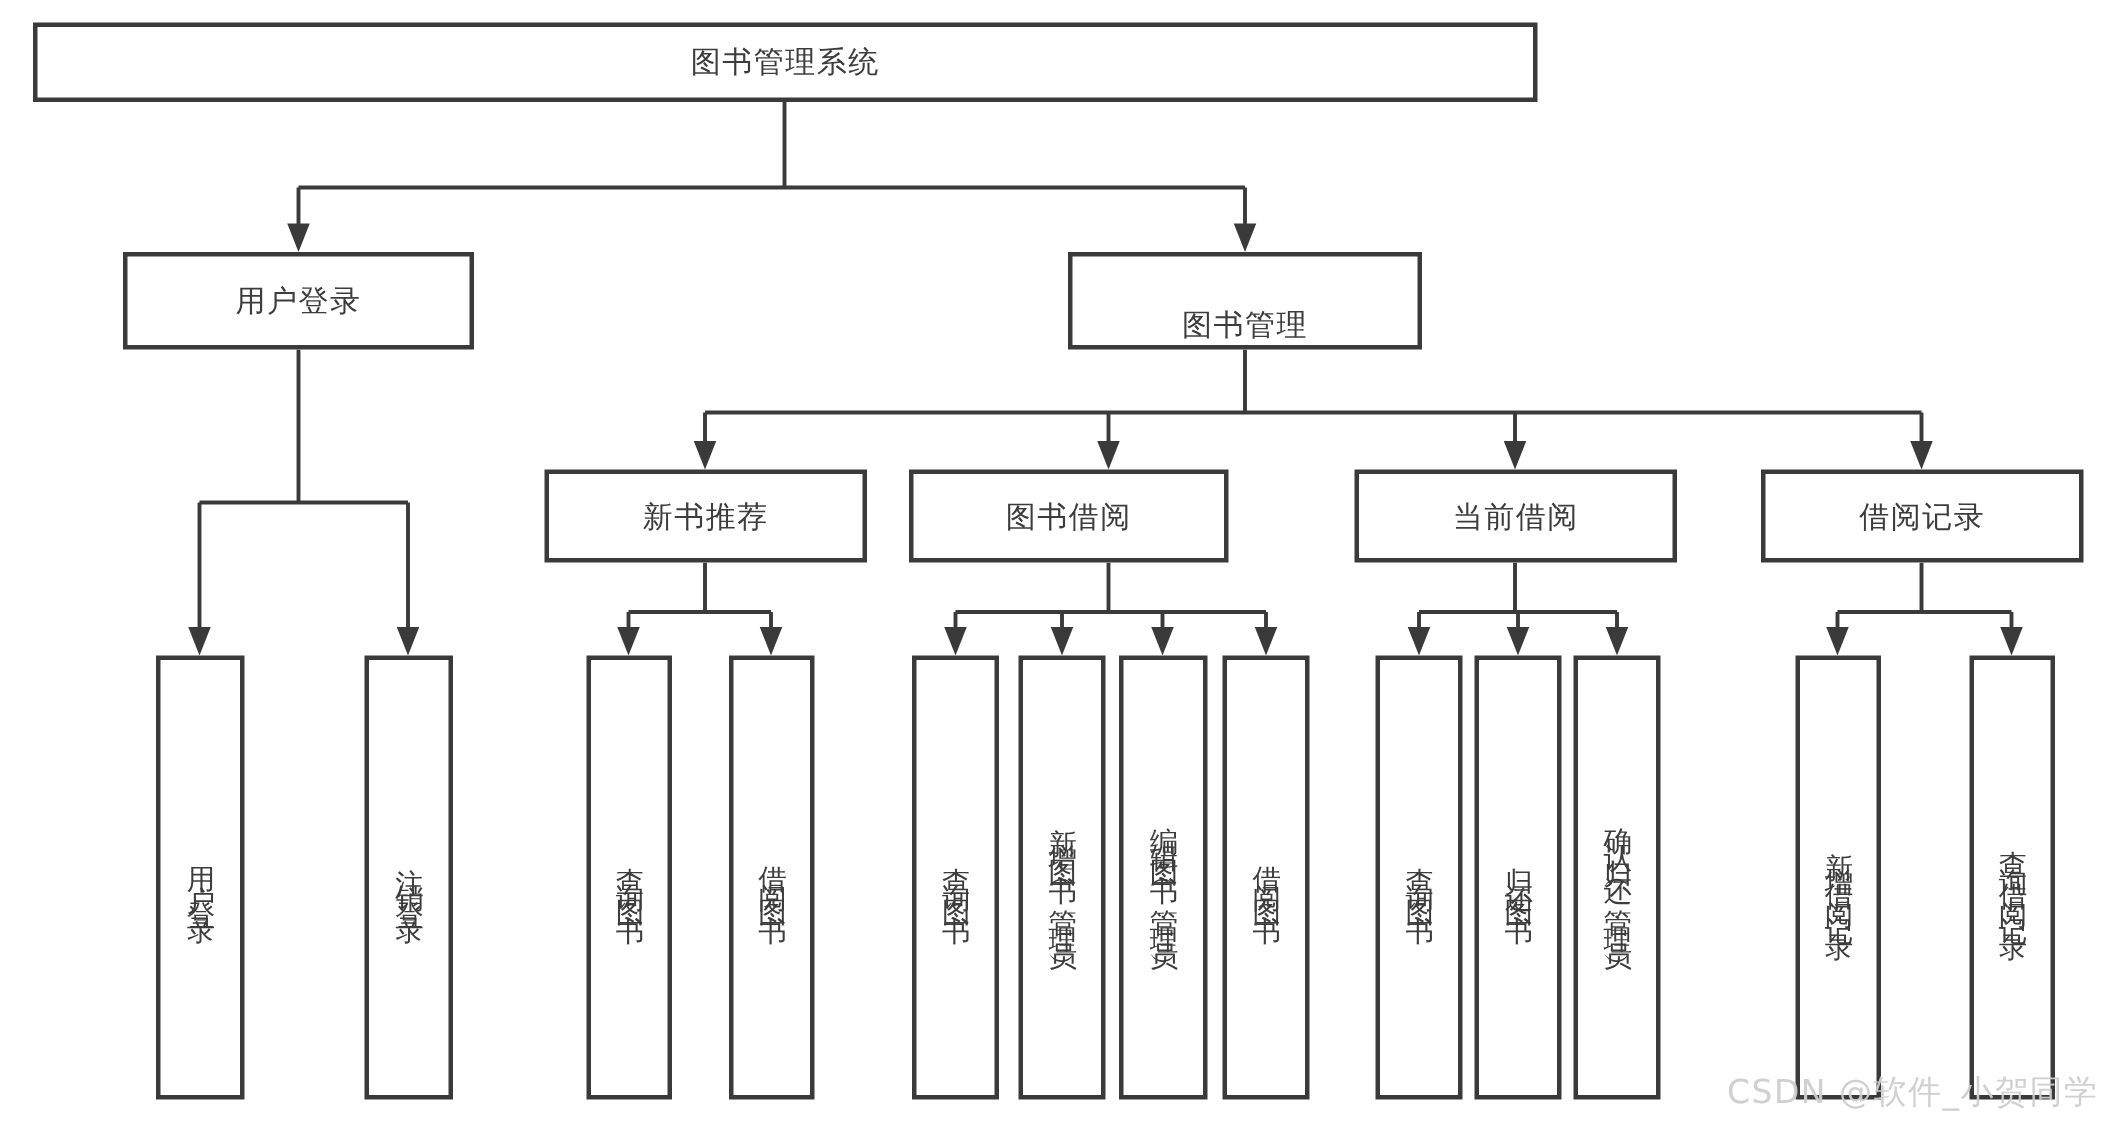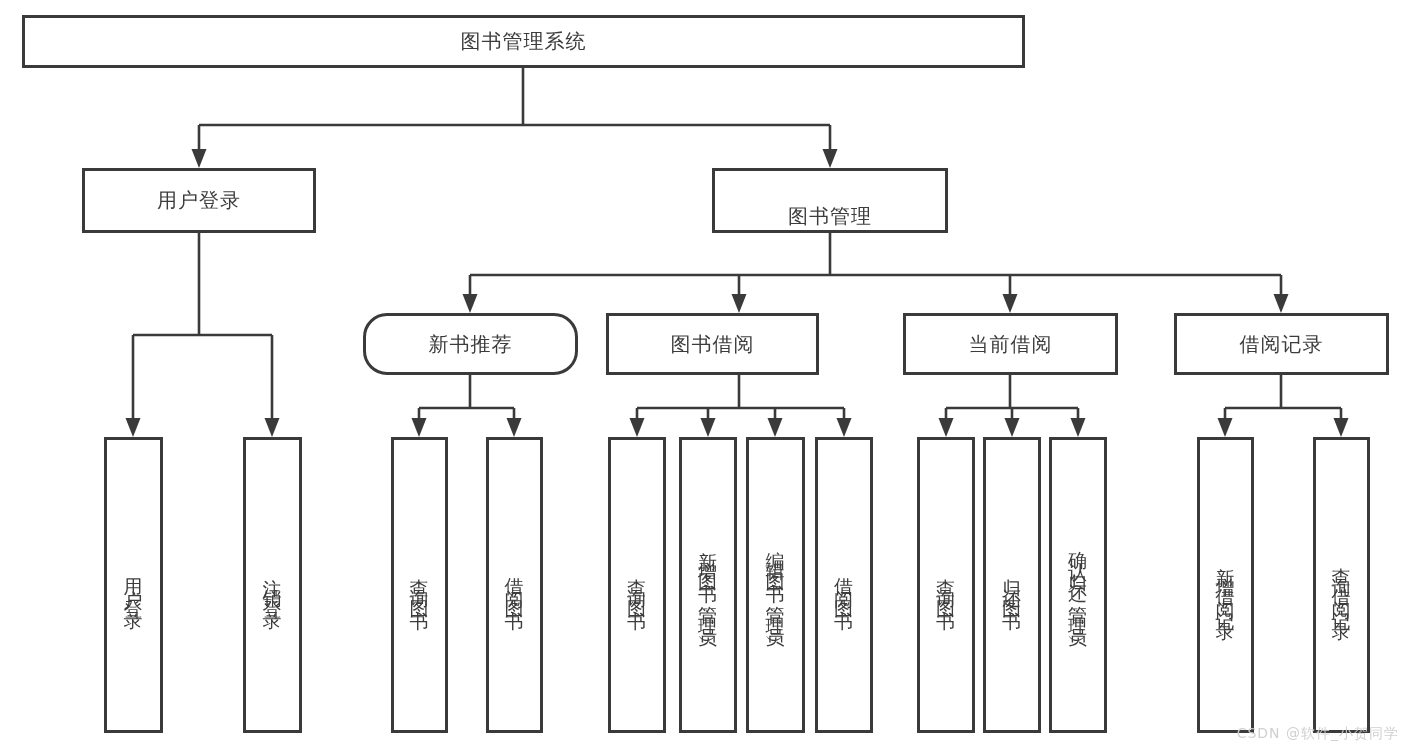--- a/index.html
+++ b/index.html
@@ -15,21 +15,21 @@
     text-align:center;
   }
   .hbox { font-size:20px; letter-spacing:1px; }
   .vbox { font-size:19px; }
   .vbox .vtext {
     writing-mode:vertical-rl; text-orientation:mixed;
     letter-spacing:11px; line-height:1;
   }
   .watermark {
     position:absolute; right:6px; bottom:4px;
-    font-size:14px; color:rgba(206,206,206,0.95);
+    font-size:22px; color:rgba(206,206,206,0.95);
     letter-spacing:1px; z-index:5; white-space:nowrap;
   }
 </style>
 </head>
 <body>
 
 <div class="canvas">
 
   <svg class="connectors" viewBox="0 0 1405 747" xmlns="http://www.w3.org/2000/svg">
       <line x1="523" y1="68" x2="523" y2="125" stroke="#3a3a3a" stroke-width="2.6"></line>
@@ -90,21 +90,21 @@
     <span>图书管理系统</span>
   </div>
 
   <div class="box hbox" style="left:82px; top:168px; width:234px; height:65px;">
     <span>用户登录</span>
   </div>
   <div class="box hbox" style="left:712px; top:168px; width:236px; height:65px;align-items:flex-end;">
     <span>图书管理</span>
   </div>
 
-  <div class="box hbox" style="left:363px; top:313px; width:215px; height:62px;border-radius:24px;">
+  <div class="box hbox" style="left:363px; top:313px; width:215px; height:62px;">
     <span>新书推荐</span>
   </div>
   <div class="box hbox" style="left:606px; top:313px; width:213px; height:62px;">
     <span>图书借阅</span>
   </div>
   <div class="box hbox" style="left:903px; top:313px; width:215px; height:62px;">
     <span>当前借阅</span>
   </div>
   <div class="box hbox" style="left:1174px; top:313px; width:215px; height:62px;">
     <span>借阅记录</span>

